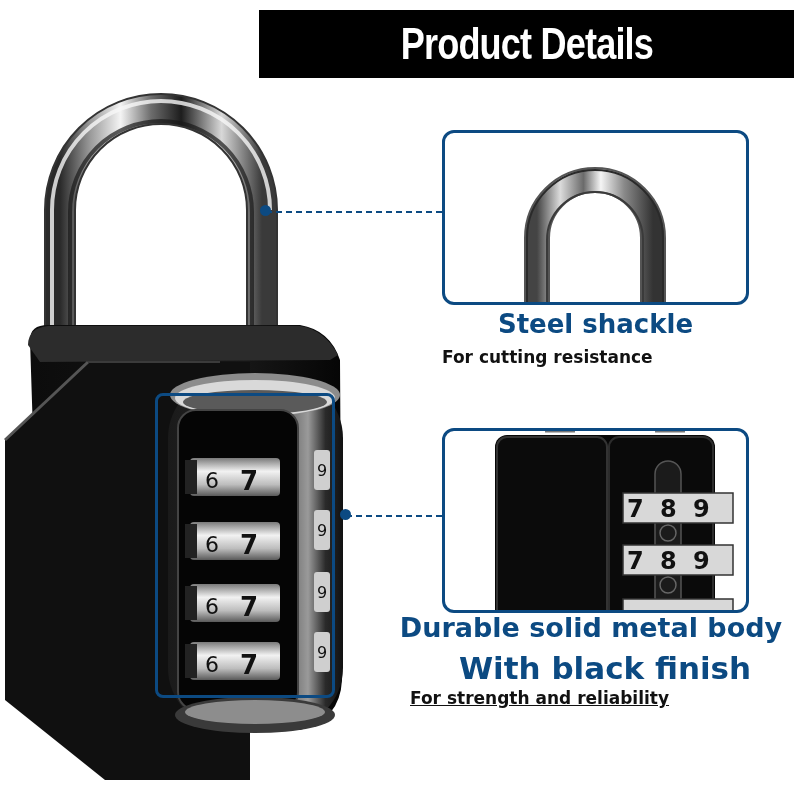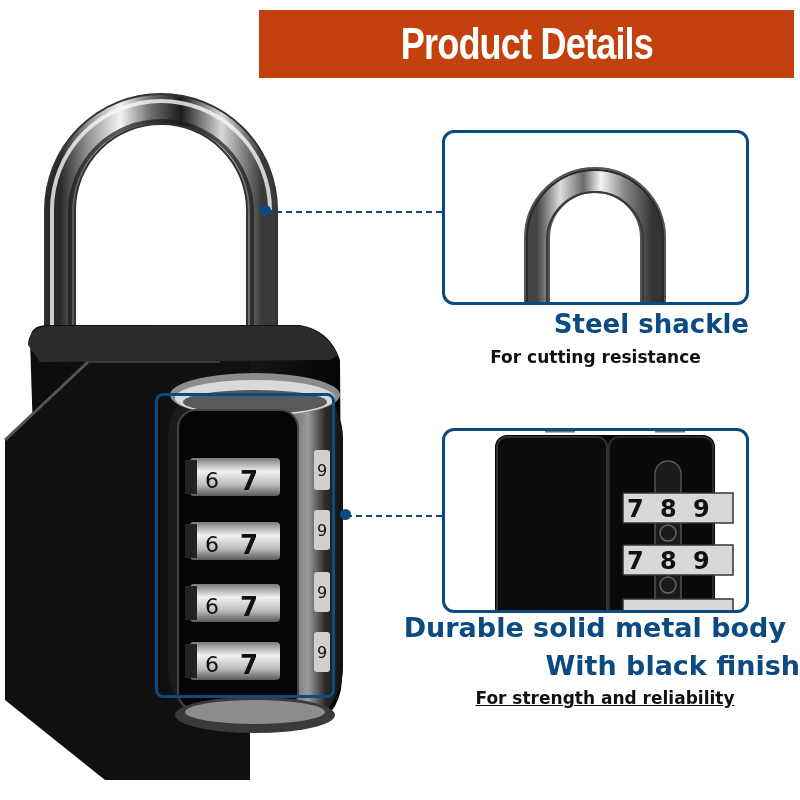--- a/index.html
+++ b/index.html
@@ -3,50 +3,50 @@
 <meta charset="utf-8">
 <style>
   html, body { margin:0; padding:0; }
   body {
     width:800px; height:800px; position:relative; overflow:hidden;
     background:#ffffff;
     font-family:"DejaVu Sans", sans-serif;
   }
   .banner {
     position:absolute; left:259px; top:10px; width:535px; height:68px;
-    background:#c2410c;
+    background:#000000;
     display:flex; align-items:center; justify-content:center;
   }
   .banner-title {
     color:#ffffff; font-family:"Liberation Sans", sans-serif; font-weight:bold;
     font-size:44px; letter-spacing:-1px; transform:scaleX(0.82);
   }
 
   
   .lock-art { position:absolute; left:0; top:0; width:440px; height:800px; }
 
   
   .callout {
     position:absolute; border:3px solid #0c4a82; border-radius:12px;
     background:#fff; overflow:hidden; box-sizing:border-box;
   }
   .callout-1 { left:442px; top:130px; width:307px; height:175px; }
   .callout-2 { left:442px; top:428px; width:307px; height:185px; background:#fff; }
 
   .feature-title {
-    position:absolute; color:#0c4a82; font-weight:bold; text-align:right;
+    position:absolute; color:#0c4a82; font-weight:bold; text-align:center;
     white-space:nowrap;
   }
   .feature-sub {
-    position:absolute; color:#111; font-weight:bold; text-align:center; white-space:nowrap;
+    position:absolute; color:#111; font-weight:bold; white-space:nowrap;
   }
   .t1 { left:442px; width:307px; top:309px; font-size:26px; }
   .s1 { left:442px; width:307px; top:347px; font-size:17px; }
   .t2a { left:396px; width:390px; top:612px; font-size:27px; }
-  .t2b { left:410px; width:390px; top:650px; font-size:27px; }
+  .t2b { left:410px; width:390px; top:650px; font-size:31px; }
   .s2 { left:410px; width:390px; top:688px; font-size:17px;text-decoration:underline; }
 
   .highlight-box {
     position:absolute; left:155px; top:393px; width:180px; height:305px;
     border:3px solid #0c4a82; border-radius:8px; box-sizing:border-box;
   }
   .connector { position:absolute; height:0; border-top:2px dashed #0c4a82; }
   .conn-1 { left:266px; top:211px; width:176px; }
   .conn-2 { left:346px; top:515px; width:96px; }
   .dot {

